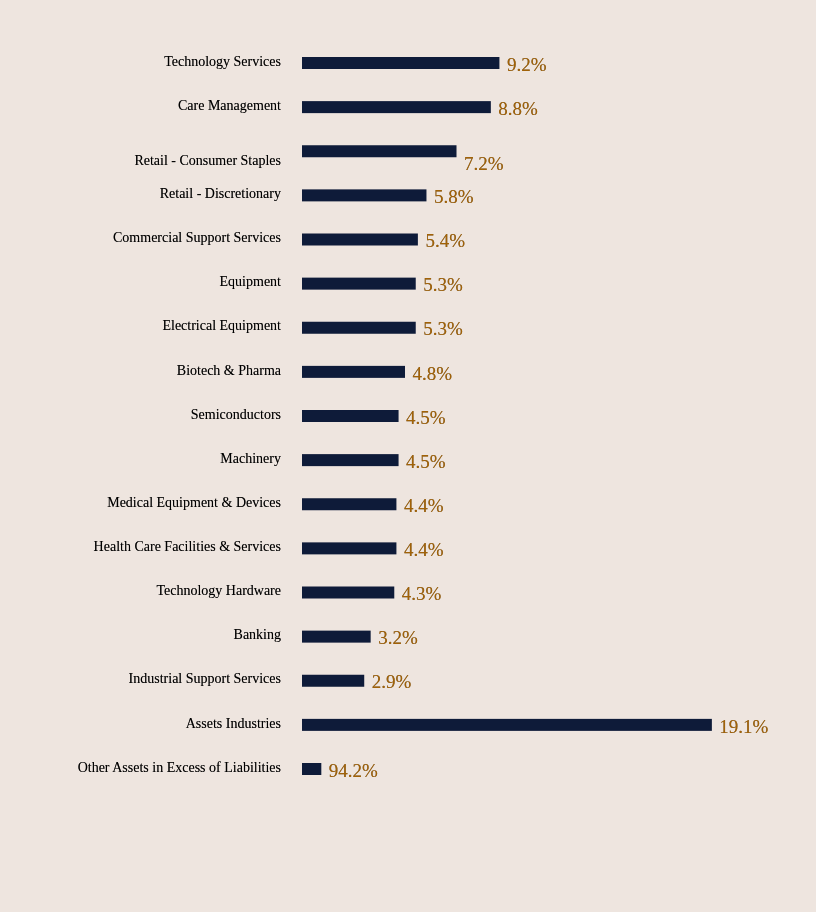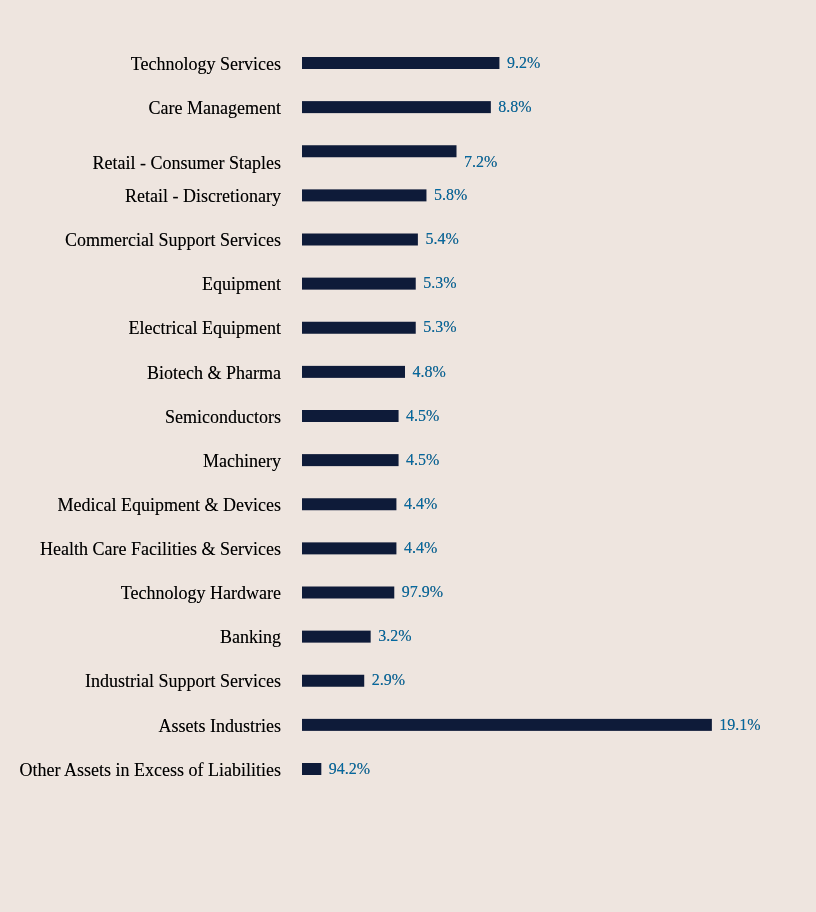--- a/index.html
+++ b/index.html
@@ -32,33 +32,33 @@
     position: absolute;
     left: 0;
     width: 816px;
     height: 12px;
   }
   .cat-label {
     position: absolute;
     right: 535.0px;
     top: -2.35px;
     transform: translateZ(0);
-    font-size: 18px;
+    font-size: 14px;
     line-height: 1;
     color: #000000;
     white-space: nowrap;
     text-shadow: 0 0 0.35px rgba(0, 0, 0, 0.45);
   }
   .val-label {
     position: absolute;
     top: -2.35px;
     transform: translateZ(0);
-    font-size: 16px;
+    font-size: 19px;
     line-height: 1;
-    color: #0369a1;
+    color: #a16207;
     white-space: nowrap;
     text-shadow: 0 0 0.35px rgba(0, 0, 0, 0.45);
   }
 </style>
 </head>
 <body>
 
 <div id="chart">
 
   <svg id="bars" width="816" height="912" viewBox="0 0 816 912" shape-rendering="auto">
@@ -124,21 +124,21 @@
   <div class="chart-row" style="top:498.25px">
     <div class="cat-label">Medical Equipment &amp; Devices</div>
     <div class="val-label" style="left:403.9196px">4.4%</div>
   </div>
   <div class="chart-row" style="top:542.375px">
     <div class="cat-label">Health Care Facilities &amp; Services</div>
     <div class="val-label" style="left:403.9196px">4.4%</div>
   </div>
   <div class="chart-row" style="top:586.5px">
     <div class="cat-label">Technology Hardware</div>
-    <div class="val-label" style="left:401.7737px">97.9%</div>
+    <div class="val-label" style="left:401.7737px">4.3%</div>
   </div>
   <div class="chart-row" style="top:630.625px">
     <div class="cat-label">Banking</div>
     <div class="val-label" style="left:378.1688px">3.2%</div>
   </div>
   <div class="chart-row" style="top:674.75px">
     <div class="cat-label">Industrial Support Services</div>
     <div class="val-label" style="left:371.7311px">2.9%</div>
   </div>
   <div class="chart-row" style="top:718.875px">

